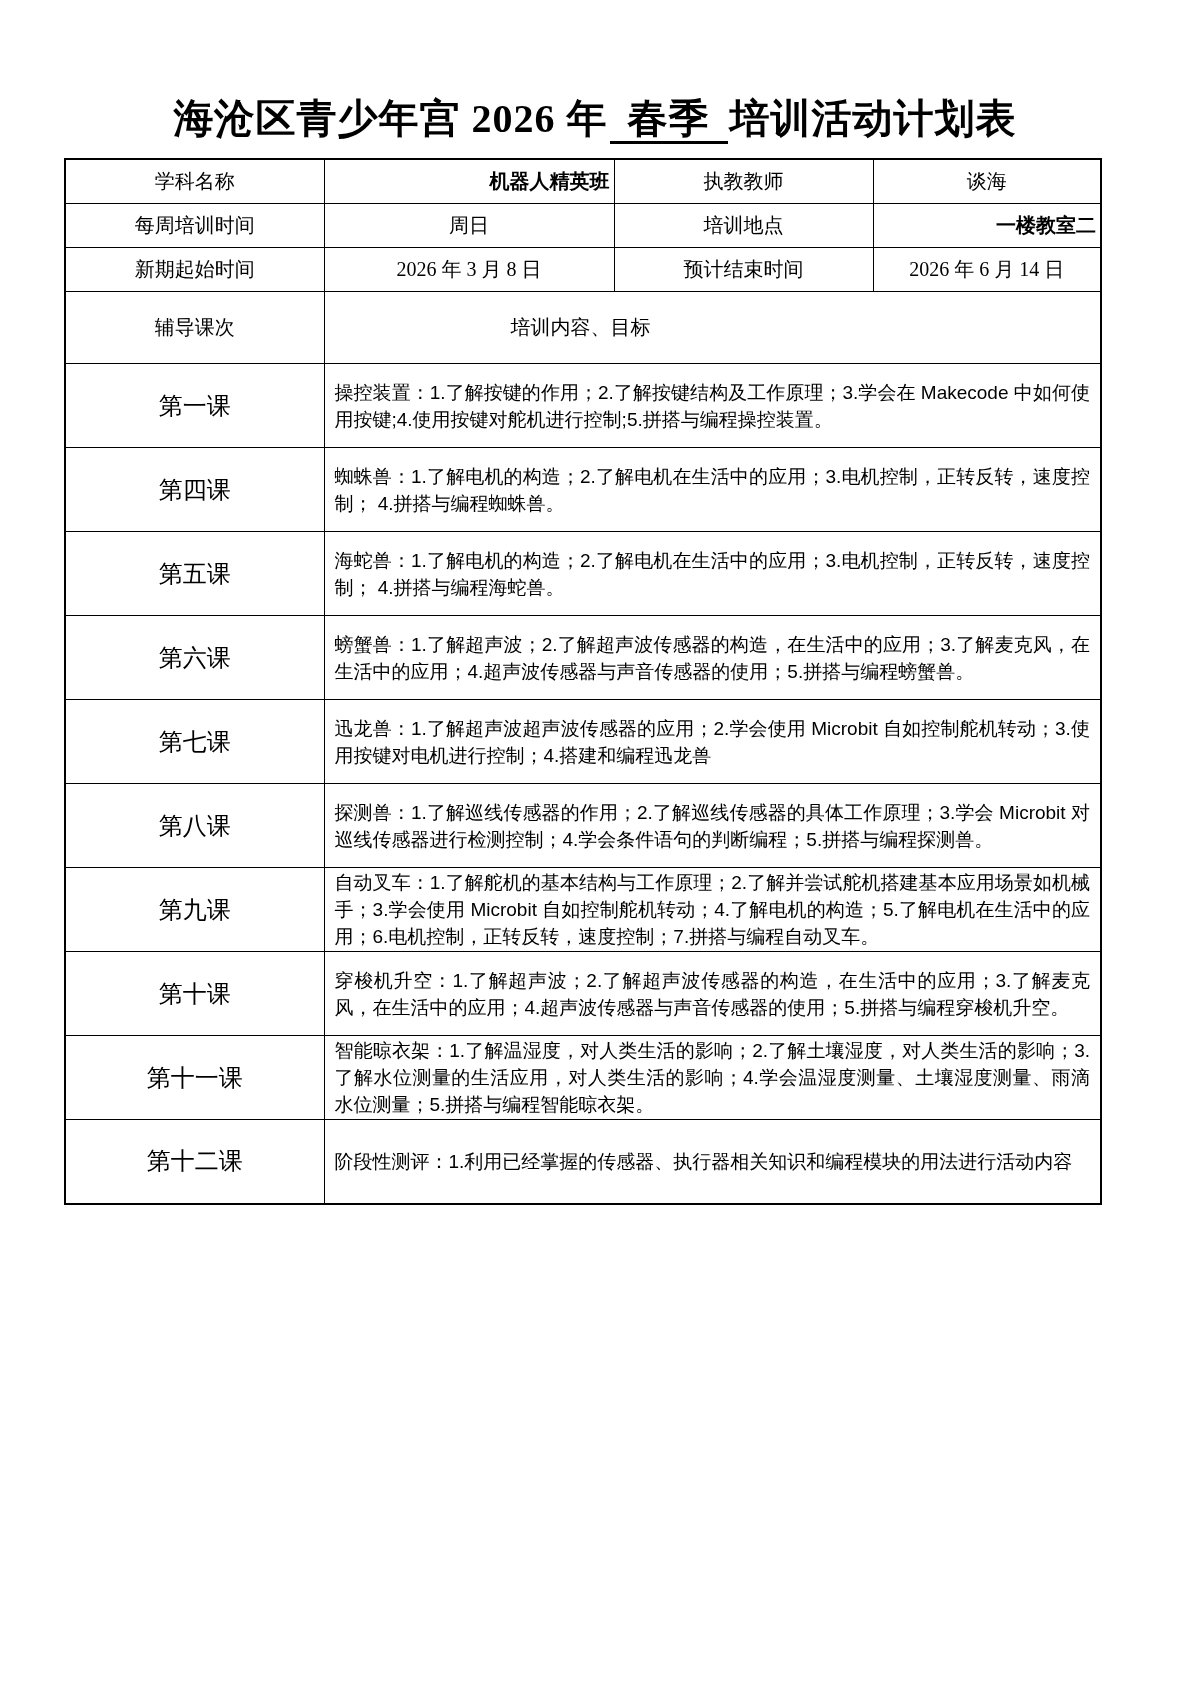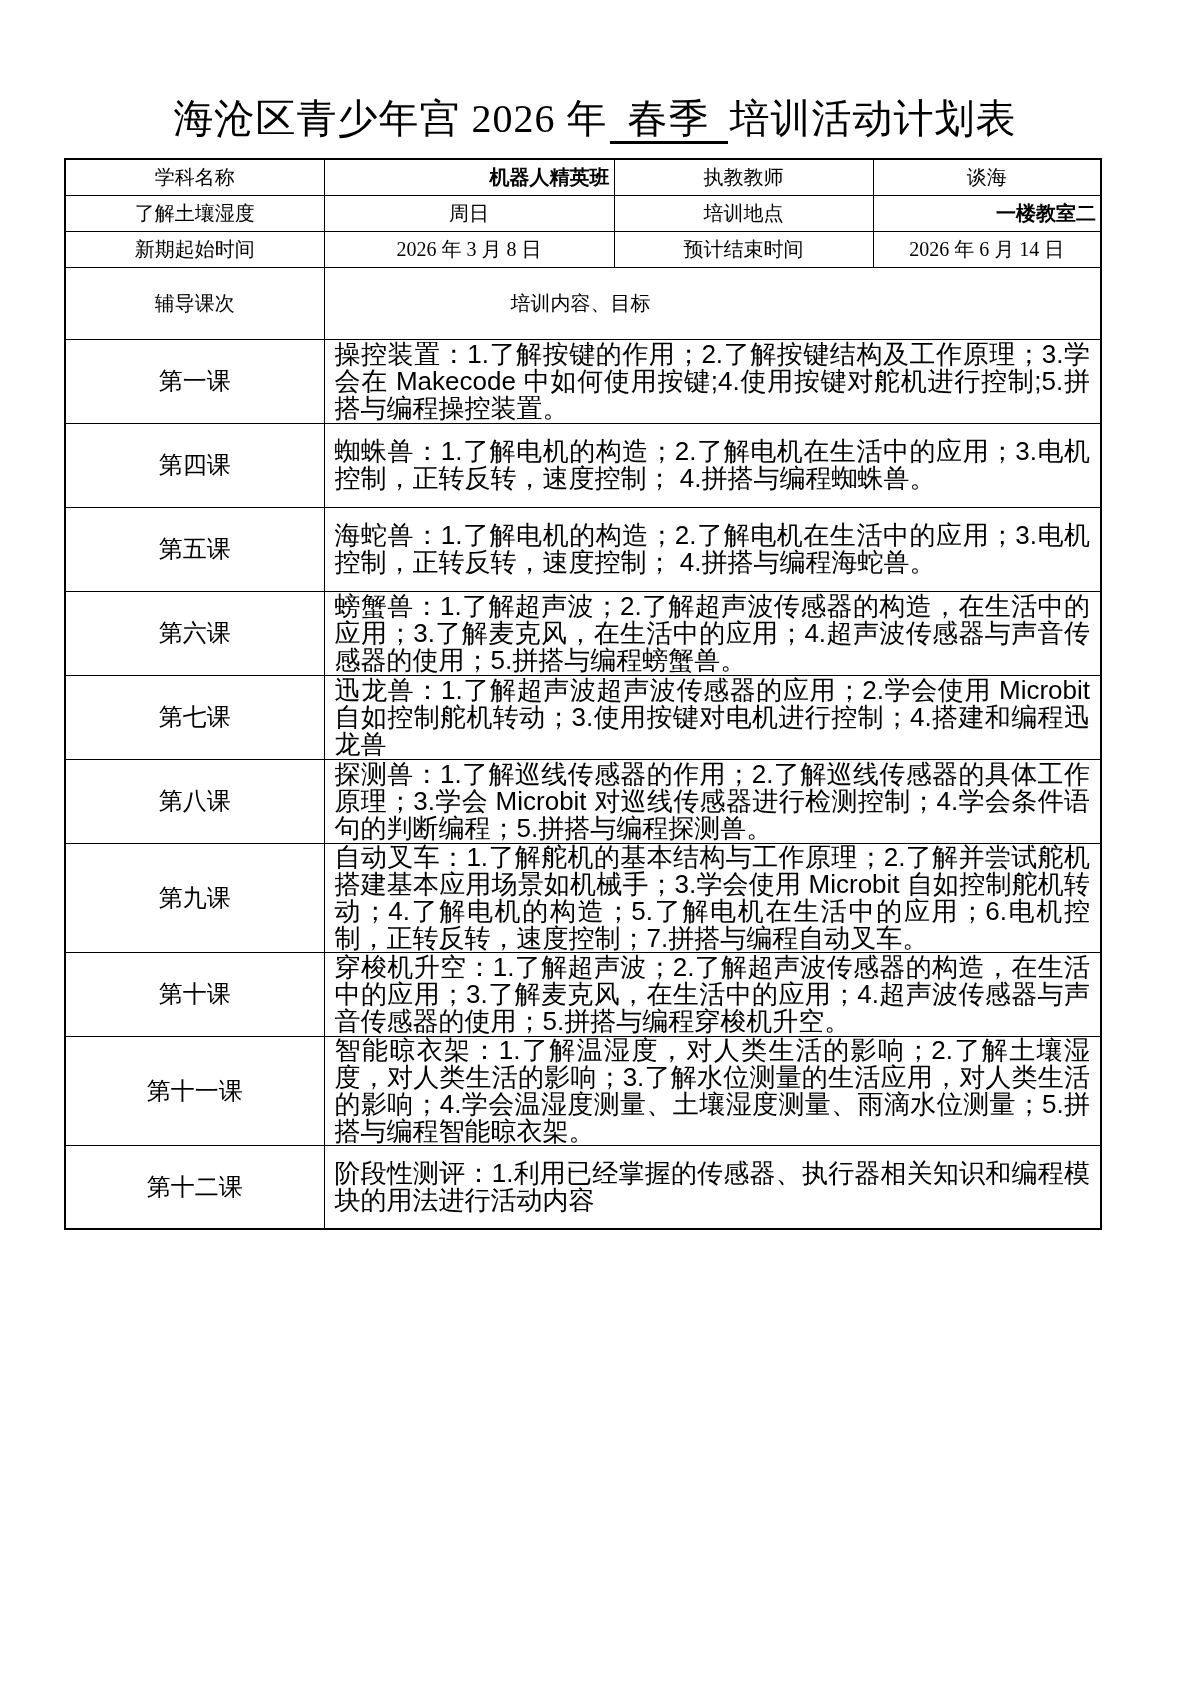--- a/index.html
+++ b/index.html
@@ -11,21 +11,21 @@
     width: 1190px;
     height: 1683px;
     font-family: "Liberation Sans", sans-serif;
     color: #000;
     overflow: hidden;
   }
   .page-title {
     margin: 96px 0 14px 0;
     text-align: center;
     font-family: "Liberation Serif", serif;
-    font-weight: normal;
+    font-weight: bold;
     font-size: 40px;
     letter-spacing: 1px;
     line-height: 1.15;
   }
   .page-title .underlined {
     display: inline-block;
     border-bottom: 3px solid #000;
     padding: 0 18px;
     margin: 0 2px;
     line-height: 1.1;
@@ -41,21 +41,21 @@
     border: 1.5px solid #000;
     vertical-align: middle;
     box-sizing: border-box;
     word-break: break-all;
   }
   
   tr.info-row { height: 36px; }
   td.info-label {
     text-align: center;
     font-size: 20px;
-    padding: 0 4px;
+    padding: 8px 4px;
   }
   td.info-value {
     text-align: center;
     font-size: 20px;
     padding: 2px 4px;
   }
   td.info-value.bold { font-weight: bold; text-align: right; }
   td.info-value.serif { font-family: "Liberation Serif", serif; }
   
   tr.section-row { height: 72px; }
@@ -69,21 +69,21 @@
     font-size: 20px;
     padding: 2px 7px 2px 186px;
   }
   
   td.lesson-no {
     text-align: center;
     font-size: 24px;
     padding: 17px 4px;
   }
   td.lesson-content {
-    font-size: 26px;
+    font-size: 19px;
     line-height: 27px;
     padding: 0 10px;
     text-align: justify;
     height: 84px; 
   }
 </style>
 </head>
 <body>
 
 <h1 class="page-title"><span>海沧区青少年宫 2026 年</span><span class="underlined">春季</span><span>培训活动计划表</span></h1>
@@ -98,21 +98,21 @@
 
   <tbody>
       <tr class="info-row">
     <td class="info-label">学科名称</td>
     <td class="info-value bold">机器人精英班</td>
     <td class="info-label">执教教师</td>
     <td class="info-value serif">谈海</td>
   </tr>
 
   <tr class="info-row">
-    <td class="info-label">了解土壤湿度</td>
+    <td class="info-label">每周培训时间</td>
     <td class="info-value">周日</td>
     <td class="info-label">培训地点</td>
     <td class="info-value bold">一楼教室二</td>
   </tr>
 
   <tr class="info-row">
     <td class="info-label">新期起始时间</td>
     <td class="info-value serif">2026 年 3 月 8 日</td>
     <td class="info-label">预计结束时间</td>
     <td class="info-value serif">2026 年 6 月 14 日</td>

